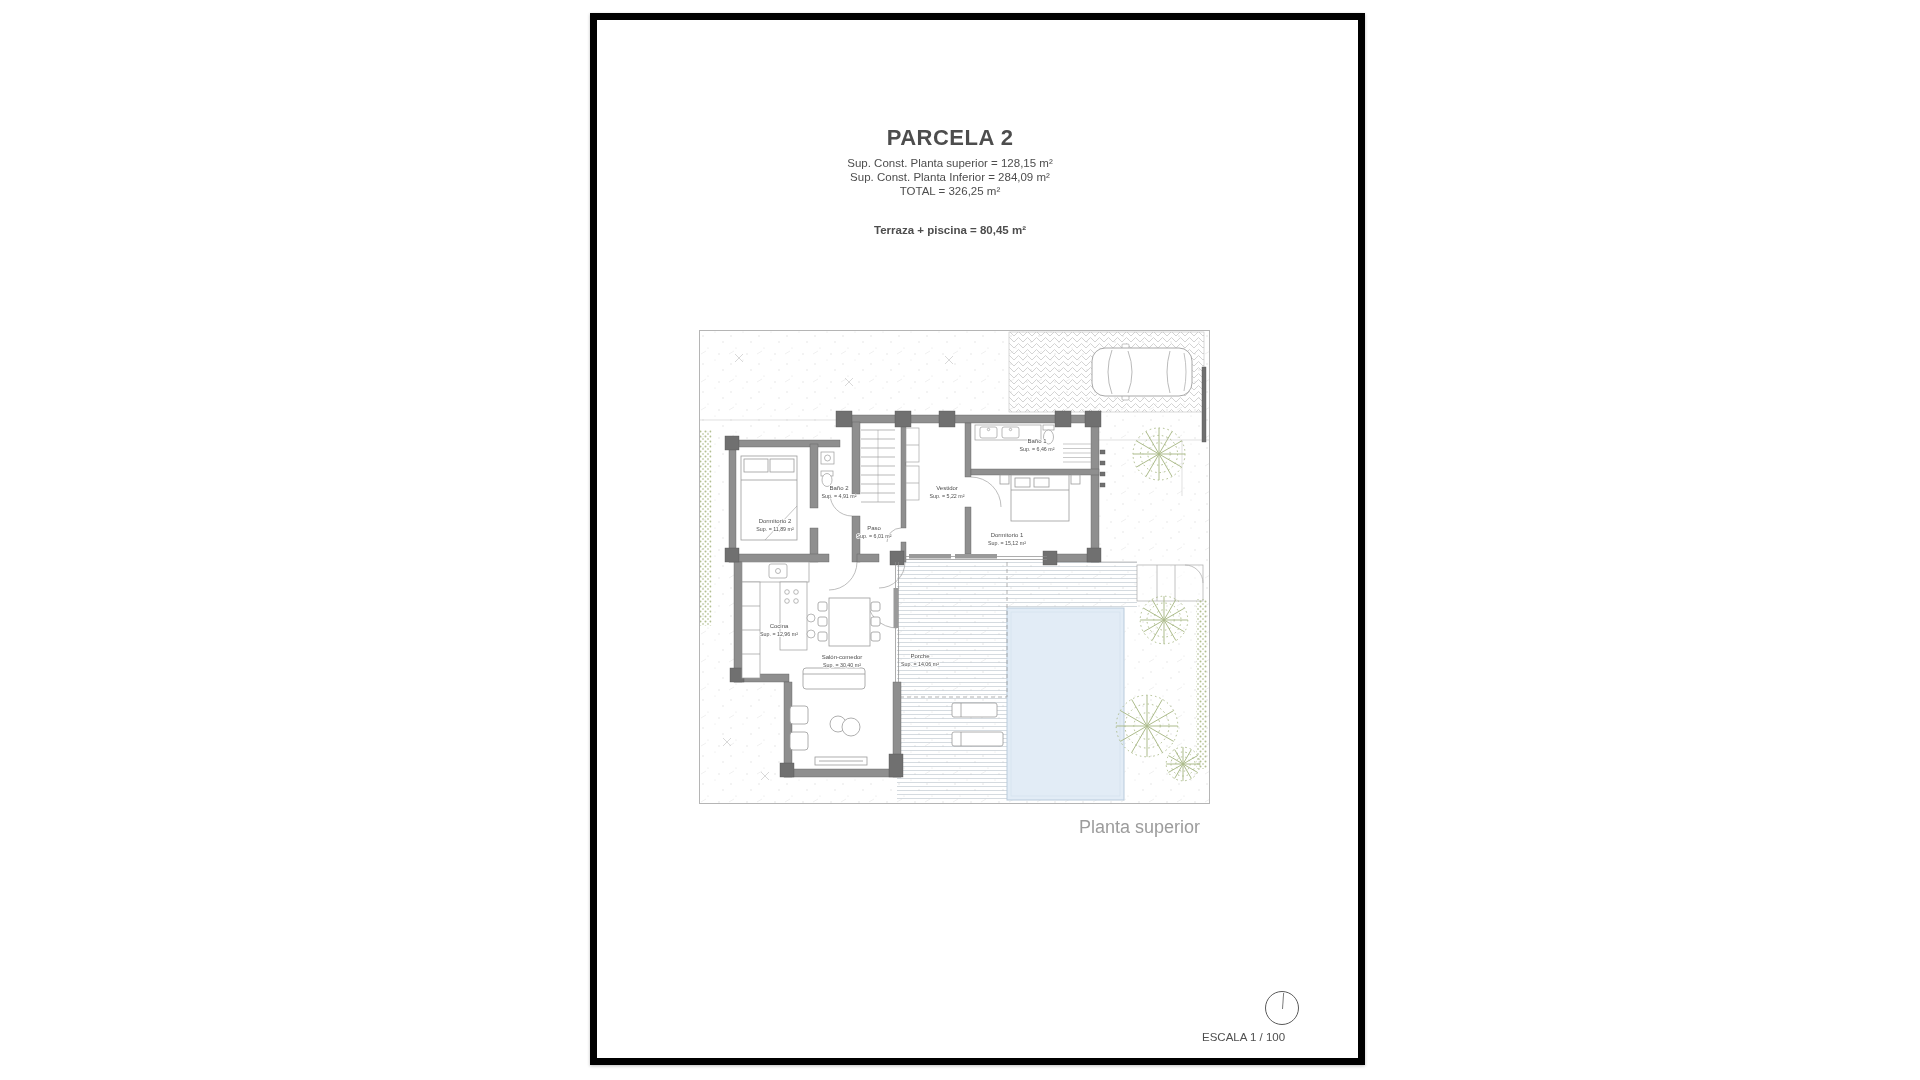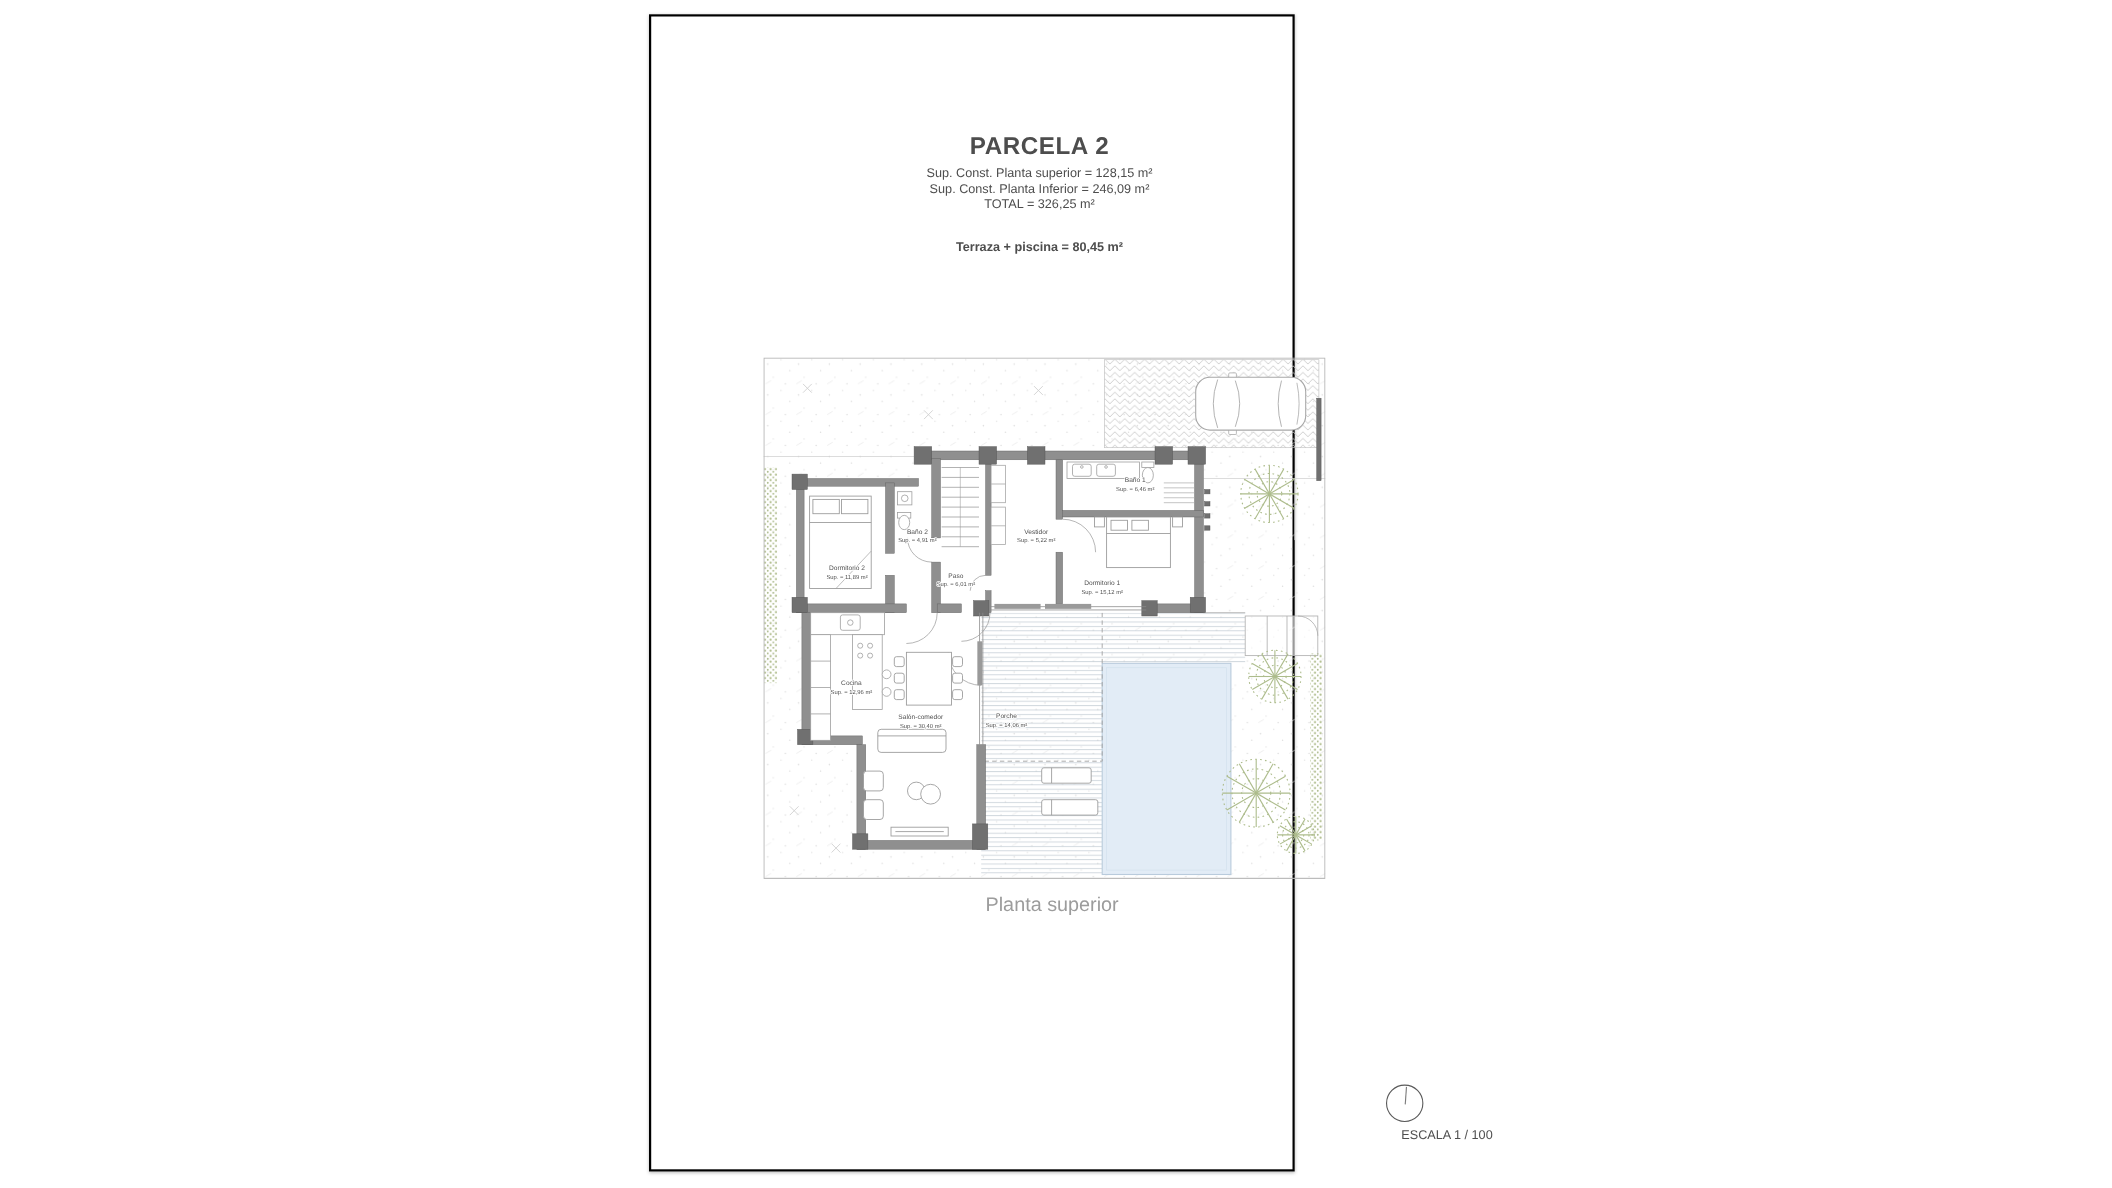--- a/index.html
+++ b/index.html
@@ -1,45 +1,45 @@
 <!DOCTYPE html>
 <html><head>
 <meta charset="utf-8">
 <style>
   * { margin:0; padding:0; box-sizing:border-box; }
   html,body { width:1920px; height:1080px; background:#ffffff; overflow:hidden;
               font-family:"Liberation Sans", sans-serif; }
-  .sheet { position:absolute; left:590px; top:13px; width:587px; height:1052px;
-           background:#fff; border:2px solid #000000; box-shadow:0 1px 3px rgba(0,0,0,.25); }
+  .sheet { position:absolute; left:590px; top:13px; width:775px; height:1052px;
+           background:#fff; border:7px solid #000000; box-shadow:0 1px 3px rgba(0,0,0,.25); }
   .titleblock { position:absolute; left:0; top:105px; width:706px; text-align:center; color:#4d4d4d; }
   .titleblock h1 { font-size:22px; font-weight:bold; letter-spacing:.5px; margin-bottom:5px; }
   .titleblock .ln { font-size:11.5px; font-weight:normal; line-height:14px; }
   .titleblock .terr { font-size:11.5px; font-weight:bold; margin-top:26px; }
   .plansvg { position:absolute; left:102px; top:310px; }
   .caption { position:absolute; top:797px; right:158px; font-size:18px; color:#9c9c9c; }
   .scale-circle { position:absolute; left:668px; top:971px; width:34px; height:34px;
                   border:1px solid #5a5a5a; border-radius:50%; }
   .scale-hand { position:absolute; left:16px; top:1px; width:1px; height:16px; background:#7a7a7a;
                 transform:rotate(4deg); transform-origin:bottom center; }
-  .scale-label { position:absolute; left:605px; top:1011px; width:160px; text-align:right;
+  .scale-label { position:absolute; left:605px; top:1011px; width:160px; text-align:left;
                  font-size:11.5px; color:#4f4f4f; }
   svg text { font-family:"Liberation Sans", sans-serif; fill:#4f4f4f;
              paint-order:stroke; stroke:#ffffff; stroke-width:1.4px; }
   svg .rname { font-size:6px; }
   svg .rarea { font-size:5.3px; }
 </style>
 </head>
 <body>
 
 <div class="sheet">
 
   <div class="titleblock">
     <h1>PARCELA 2</h1>
     <div class="ln">Sup. Const. Planta superior = 128,15 m²</div>
-    <div class="ln">Sup. Const. Planta Inferior = 246,09 m²</div>
+    <div class="ln">Sup. Const. Planta Inferior = 284,09 m²</div>
     <div class="ln">TOTAL = 326,25 m²</div>
     <div class="terr">Terraza + piscina = 80,45 m²</div>
   </div>
 
   <svg class="plansvg" width="511" height="474" viewBox="0 0 511 474">
     <defs>
       <pattern id="speck" width="28" height="28" patternUnits="userSpaceOnUse">
         <circle cx="4" cy="6" r="0.7" fill="#dedede"></circle>
         <circle cx="16" cy="2" r="0.6" fill="#e2e2e2"></circle>
         <circle cx="24" cy="12" r="0.7" fill="#dedede"></circle>

